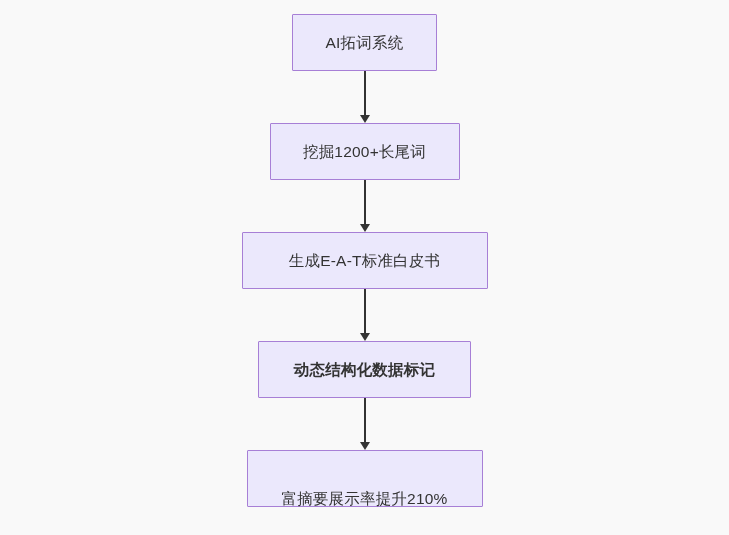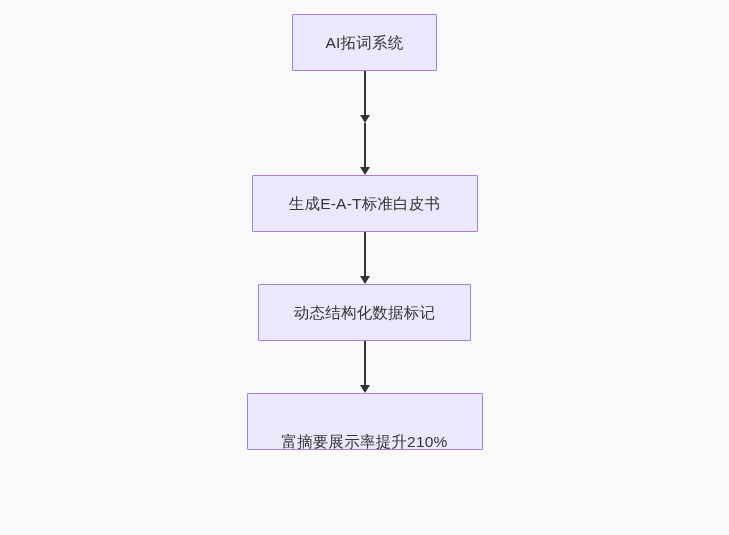--- a/index.html
+++ b/index.html
@@ -50,22 +50,22 @@
     font-size: 15.5px;
     line-height: 1;
     color: #333333;
     letter-spacing: 0.2px;
     white-space: nowrap;
     text-align: center;
   }
 
   .node-w1 { width: 145px; }
   .node-w2 { width: 190px; }
-  .node-w3 { width: 226px; }
-  .node-w4 { width: 213px; }
+  .node-w3 { width: 246px; }
+  .node-w4 { width: 213px; font-weight: bold; }
   .node-w5 { width: 236px; align-items: flex-end; }
 
   
   .connector {
     position: relative;
     width: 16px;
     height: 52px;
     flex: none;
   }
   .connector .conn-line {
@@ -101,20 +101,23 @@
 
     <div class="node node-w1">
       <span class="node-label">AI拓词系统</span>
     </div>
 
     <div class="connector">
       <div class="conn-line"></div>
       <div class="conn-head"></div>
     </div>
 
+    <div class="node node-w2">
+      <span class="node-label">挖掘1200+长尾词</span>
+    </div>
 
     <div class="connector">
       <div class="conn-line"></div>
       <div class="conn-head"></div>
     </div>
 
     <div class="node node-w3">
       <span class="node-label">生成E-A-T标准白皮书</span>
     </div>
 

